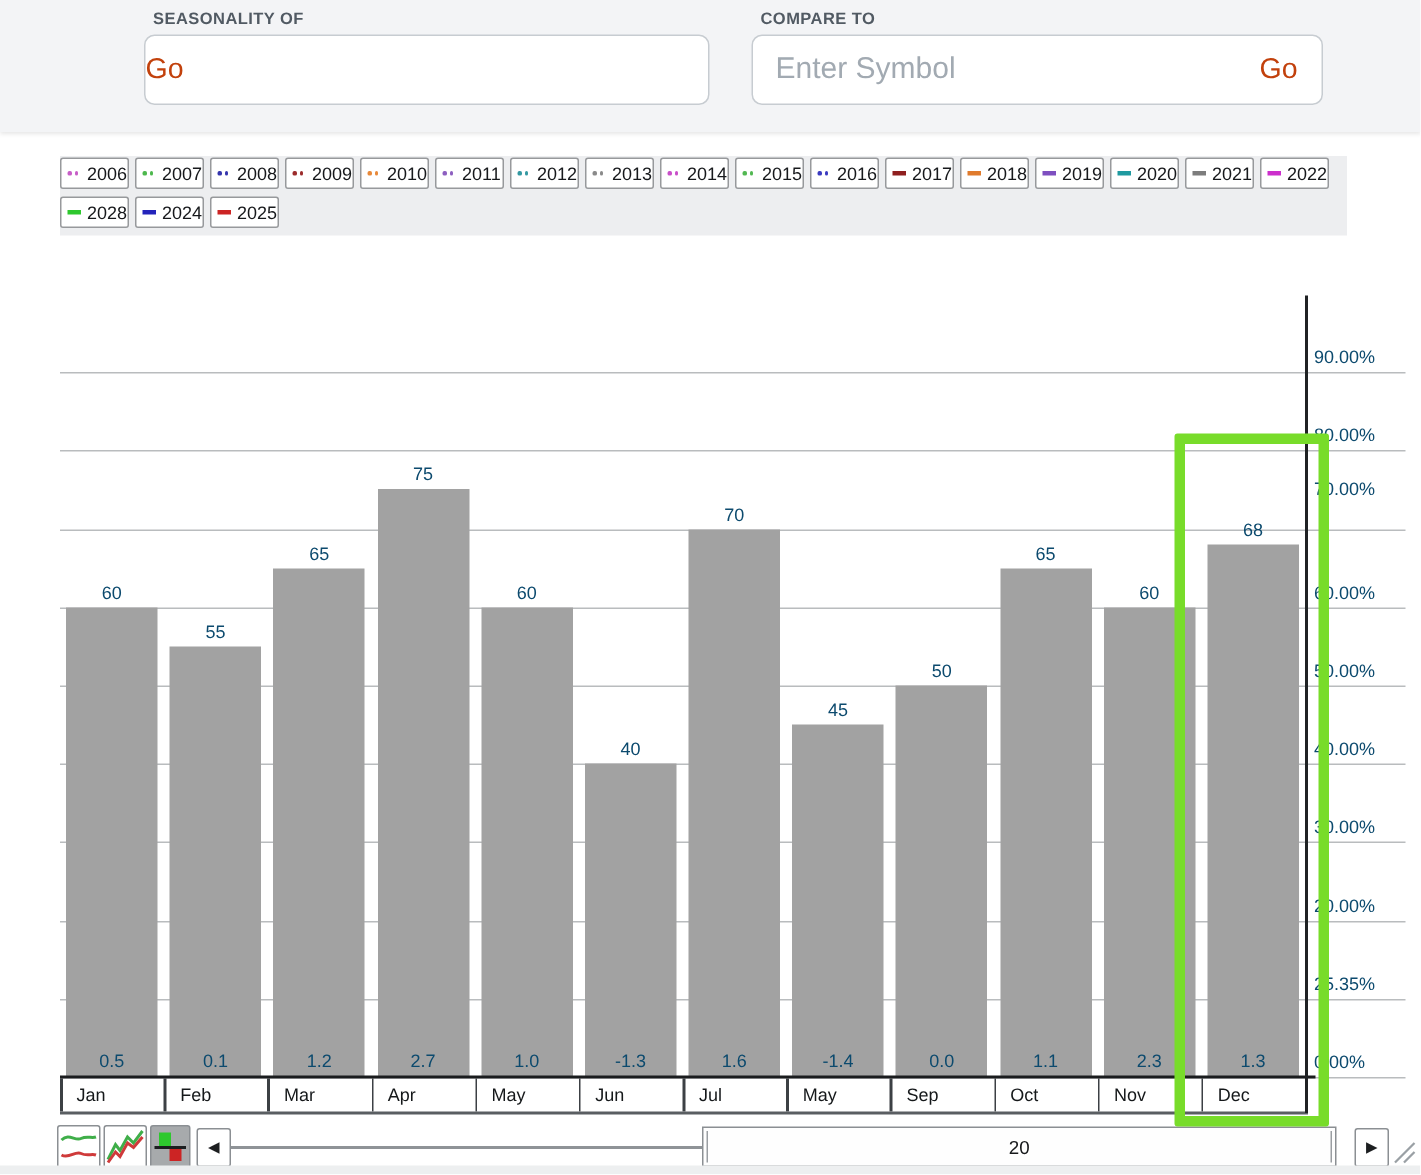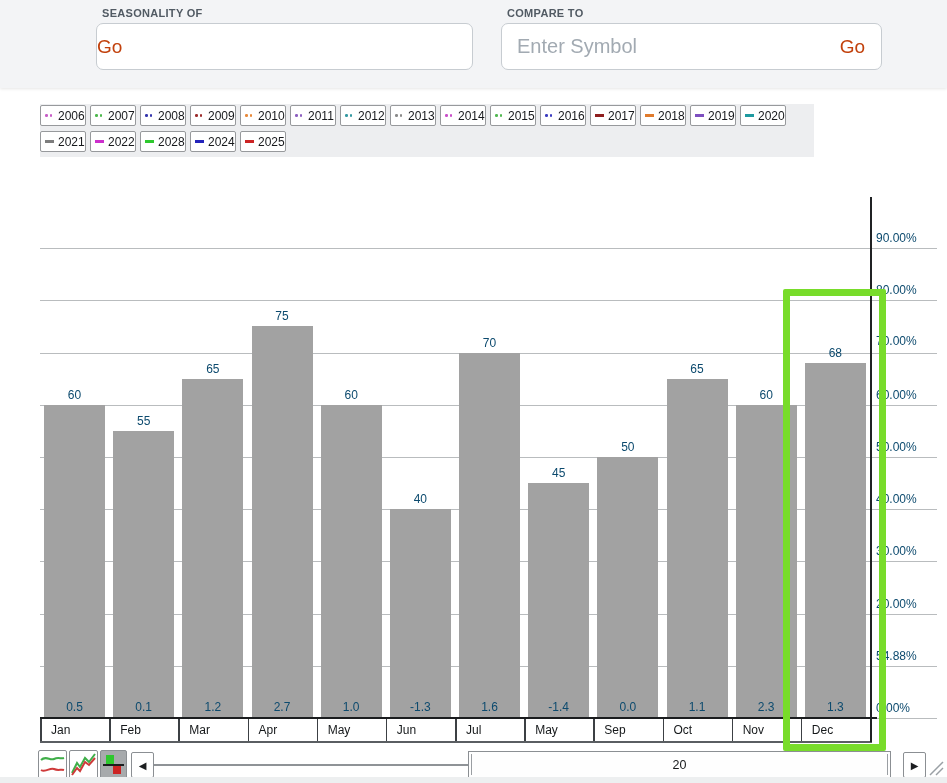--- a/index.html
+++ b/index.html
@@ -13,21 +13,21 @@
   .fld-box{position:absolute;top:23px;height:47px;background:#fff;border:1px solid #c7ccd1;border-radius:7px;
            display:flex;align-items:center;box-sizing:border-box;}
   .fld-box input{border:none;outline:none;flex:1;background:transparent;
                  font-family:"Liberation Sans","DejaVu Sans",sans-serif;}
   #symbol-input{font-size:21px;font-weight:bold;color:#0e1114;padding-left:15px;}
   #compare-input{font-size:20px;font-weight:400;color:#3c434a;padding-left:15px;}
   #compare-input::placeholder{color:#a2aab2;}
   .go{font-size:19px;color:#c2410c;padding-right:16px;cursor:pointer;}
 
   
-  #legend{position:absolute;left:40px;top:104px;width:774px;background:#edeef0;
+  #legend{position:absolute;left:40px;top:104px;width:858px;background:#edeef0;
           display:flex;flex-wrap:wrap;align-content:flex-start;padding:1px 0 0 0;}
   .legend-btn{width:46px;height:21px;box-sizing:border-box;margin:0 4px 5px 0;background:#fff;
               border:1px solid #97999c;border-radius:2px;display:flex;align-items:center;
               padding-left:4px;font-size:12px;color:#17191c;cursor:pointer;}
   .mk{width:10px;display:flex;align-items:center;margin-right:3px;flex:none;}
   .mk i{display:block;}
   .mk.dotted i{width:2.5px;height:2.5px;border-radius:50%;margin-right:2px;}
   .mk.solid i{width:9px;height:2.5px;}
 
   
@@ -214,33 +214,33 @@
       </div>
     </div>
 
 
   <div id="plot">
       <div class="gridline" style="top: 248px;"></div>
       <div class="ylabel" style="top: 231px;">90.00%</div>
       <div class="gridline" style="top: 300px;"></div>
       <div class="ylabel" style="top: 283px;">80.00%</div>
       <div class="gridline" style="top: 353px;"></div>
-      <div class="ylabel" style="top: 334px;">70.00%</div>
+      <div class="ylabel" style="top: 319px;">70.00%</div>
       <div class="gridline" style="top: 405px;"></div>
       <div class="ylabel" style="top: 388px;">60.00%</div>
       <div class="gridline" style="top: 457px;"></div>
       <div class="ylabel" style="top: 440px;">50.00%</div>
       <div class="gridline" style="top: 509px;"></div>
       <div class="ylabel" style="top: 492px;">40.00%</div>
       <div class="gridline" style="top: 561px;"></div>
       <div class="ylabel" style="top: 544px;">30.00%</div>
       <div class="gridline" style="top: 614px;"></div>
       <div class="ylabel" style="top: 597px;">20.00%</div>
       <div class="gridline" style="top: 666px;"></div>
-      <div class="ylabel" style="top: 649px;">54.88%</div>
+      <div class="ylabel" style="top: 649px;">25.35%</div>
       <div class="gridline" style="top: 718px;"></div>
       <div class="ylabel" style="top: 701px;">0.00%</div>
       <div class="bar" style="left: 44px; top: 405px; height: 313px; width: 61px; background: rgb(162, 162, 162);"></div>
       <div class="barval" style="left: 40px; top: 388px;">60</div>
       <div class="barchg" style="left: 40px; top: 700px;">0.5</div>
       <div class="mtick" style="left: 40px;"></div>
       <div class="mlabel" style="left: 51px;">Jan</div>
       <div class="bar" style="left: 113.17px; top: 431px; height: 287px; width: 61px; background: rgb(162, 162, 162);"></div>
       <div class="barval" style="left: 109.17px; top: 414px;">55</div>
       <div class="barchg" style="left: 109.17px; top: 700px;">0.1</div>

